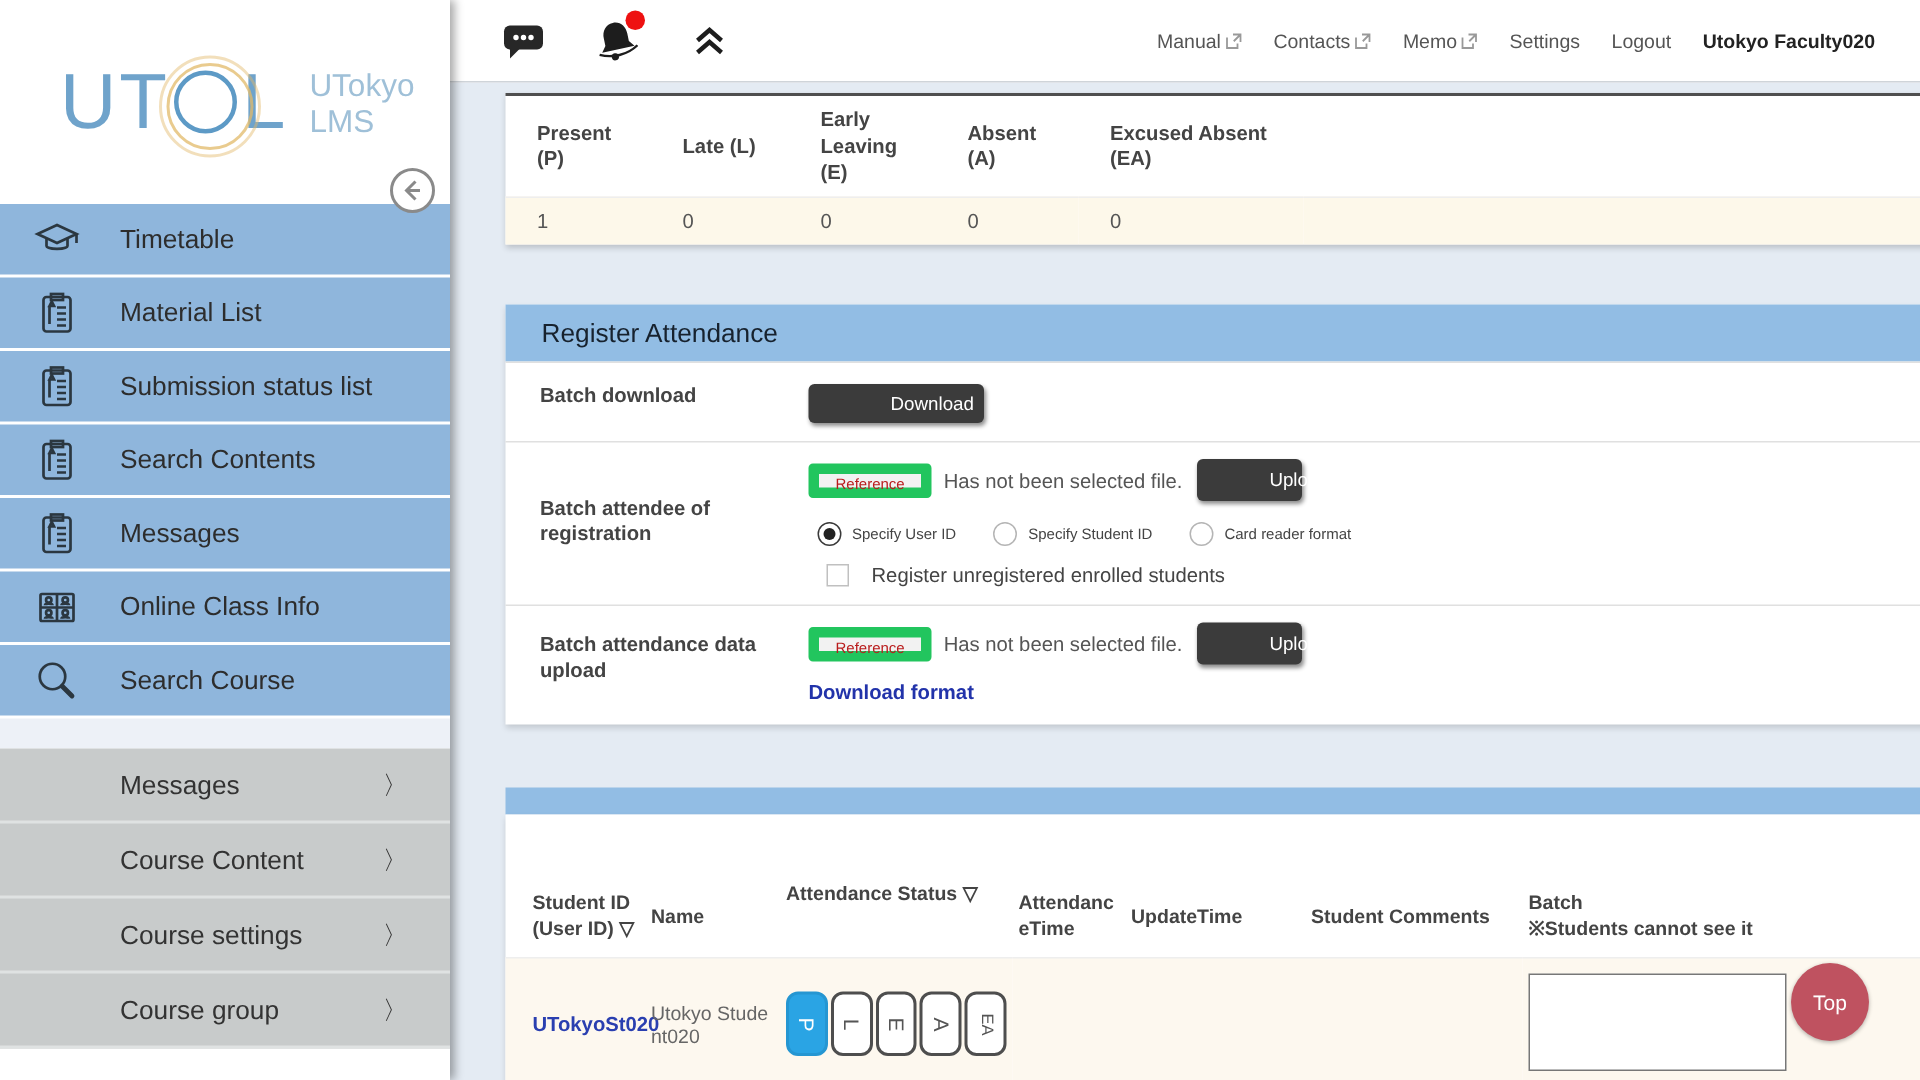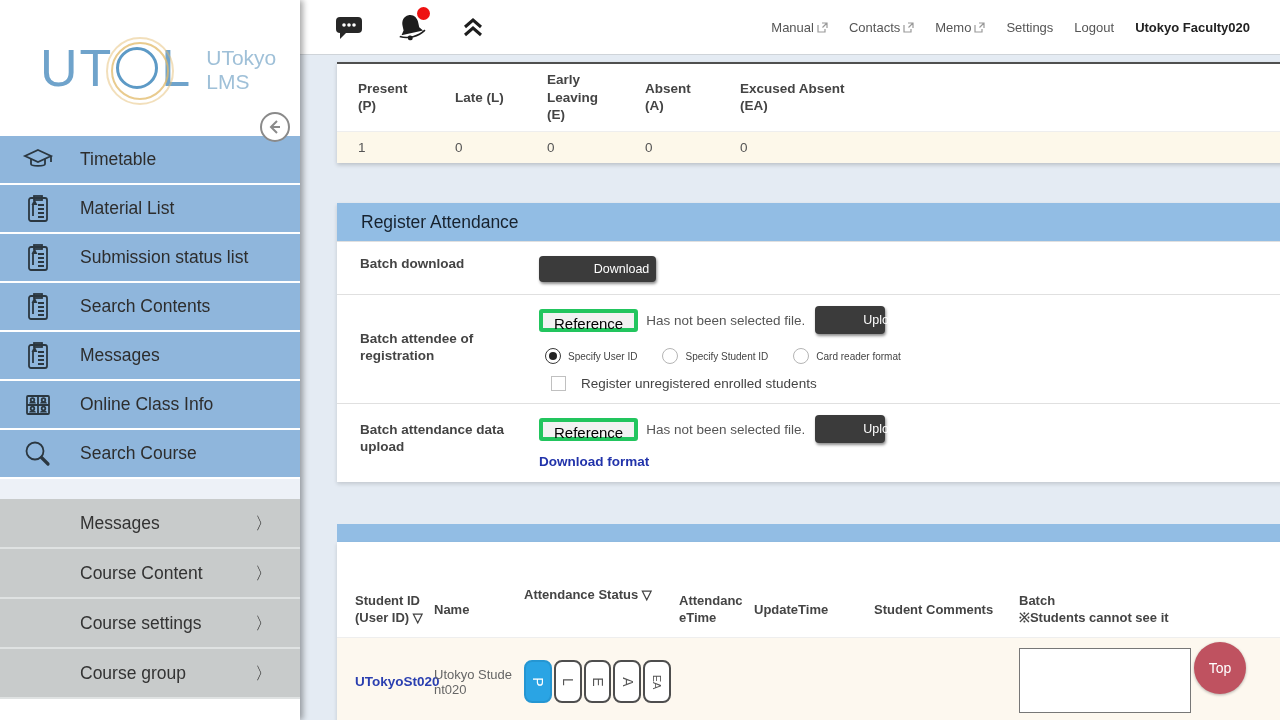--- a/index.html
+++ b/index.html
@@ -73,22 +73,22 @@
   .reg-row { display:flex; border-top:1px solid #e0e0e0; }
   .reg-row:first-of-type { border-top:none; }
   .reg-label { width:180px; flex:0 0 180px; padding:14px 0 0 23px; font-size:13.5px;
     font-weight:bold; color:#444; line-height:1.25; }
   .reg-content { flex:1; padding:11px 0 12px 22px; }
   .btn-dark { background:#3b3b3b; color:#fff; border:none; border-radius:4px;
     font-size:12.5px; box-shadow:1px 2px 3px rgba(0,0,0,.45); cursor:pointer;
     font-family:inherit;padding-left:48px; }
   .btn-download { width:117px; height:26px; }
   .btn-upload { width:70px; height:28px; margin-left:10px; }
-  .btn-ref { background:#f2f2f2; border:4px solid #22c55e; border-radius:3px;
-    font-size:15px; color:#000000; padding:2px 11px; height:23px; cursor:pointer;
+  .btn-ref { background:#f2f2f2; border:7px solid #22c55e; border-radius:3px;
+    font-size:10px; color:#b91c1c; padding:2px 11px; height:23px; cursor:pointer;
     font-family:inherit; }
   .file-line { display:flex; align-items:center; }
   .no-file { font-size:13.5px; color:#555; margin-left:8px; }
   .radio-line { display:flex; align-items:center; margin-top:14px; gap:7px; }
   .radio { width:16px; height:16px; border-radius:50%; border:1.5px solid #b5b5b5;
     background:#fff; margin-left:6px; position:relative; cursor:pointer; flex:0 0 16px; }
   .radio.checked { border-color:#3a3a3a; }
   .radio.checked::after { content:""; position:absolute; left:3px; top:3px;
     width:8px; height:8px; border-radius:50%; background:#222; }
   .radio-label { font-size:10px; color:#444; margin-right:12px; }

